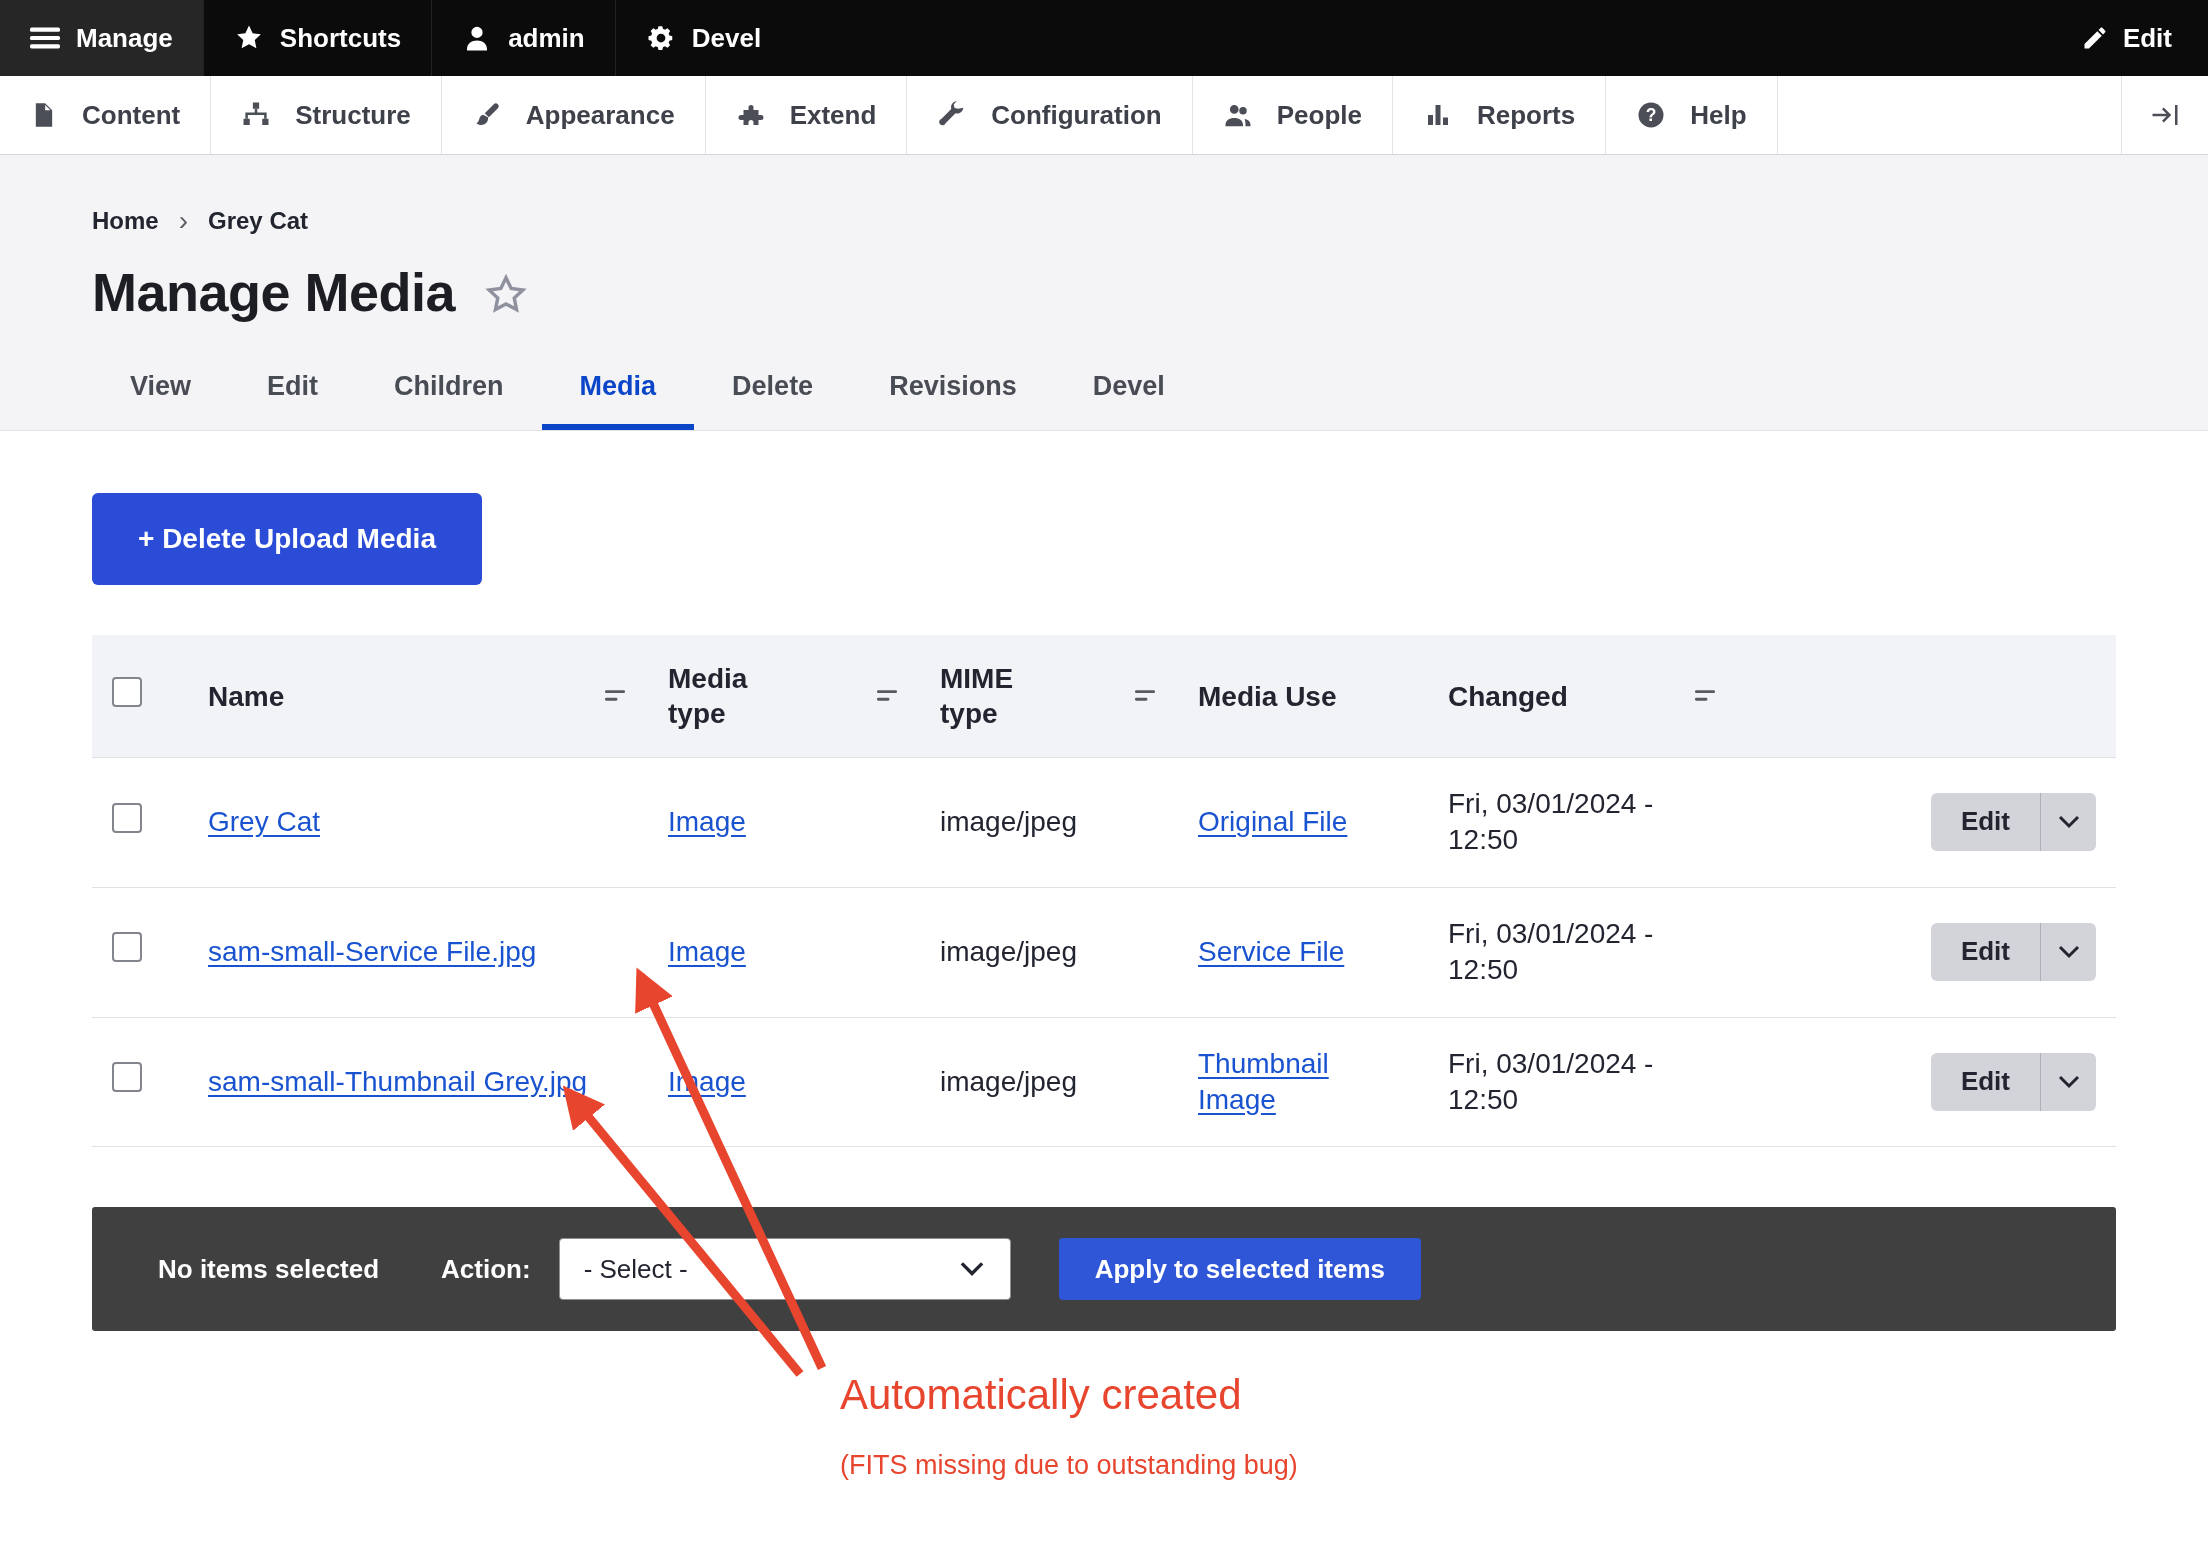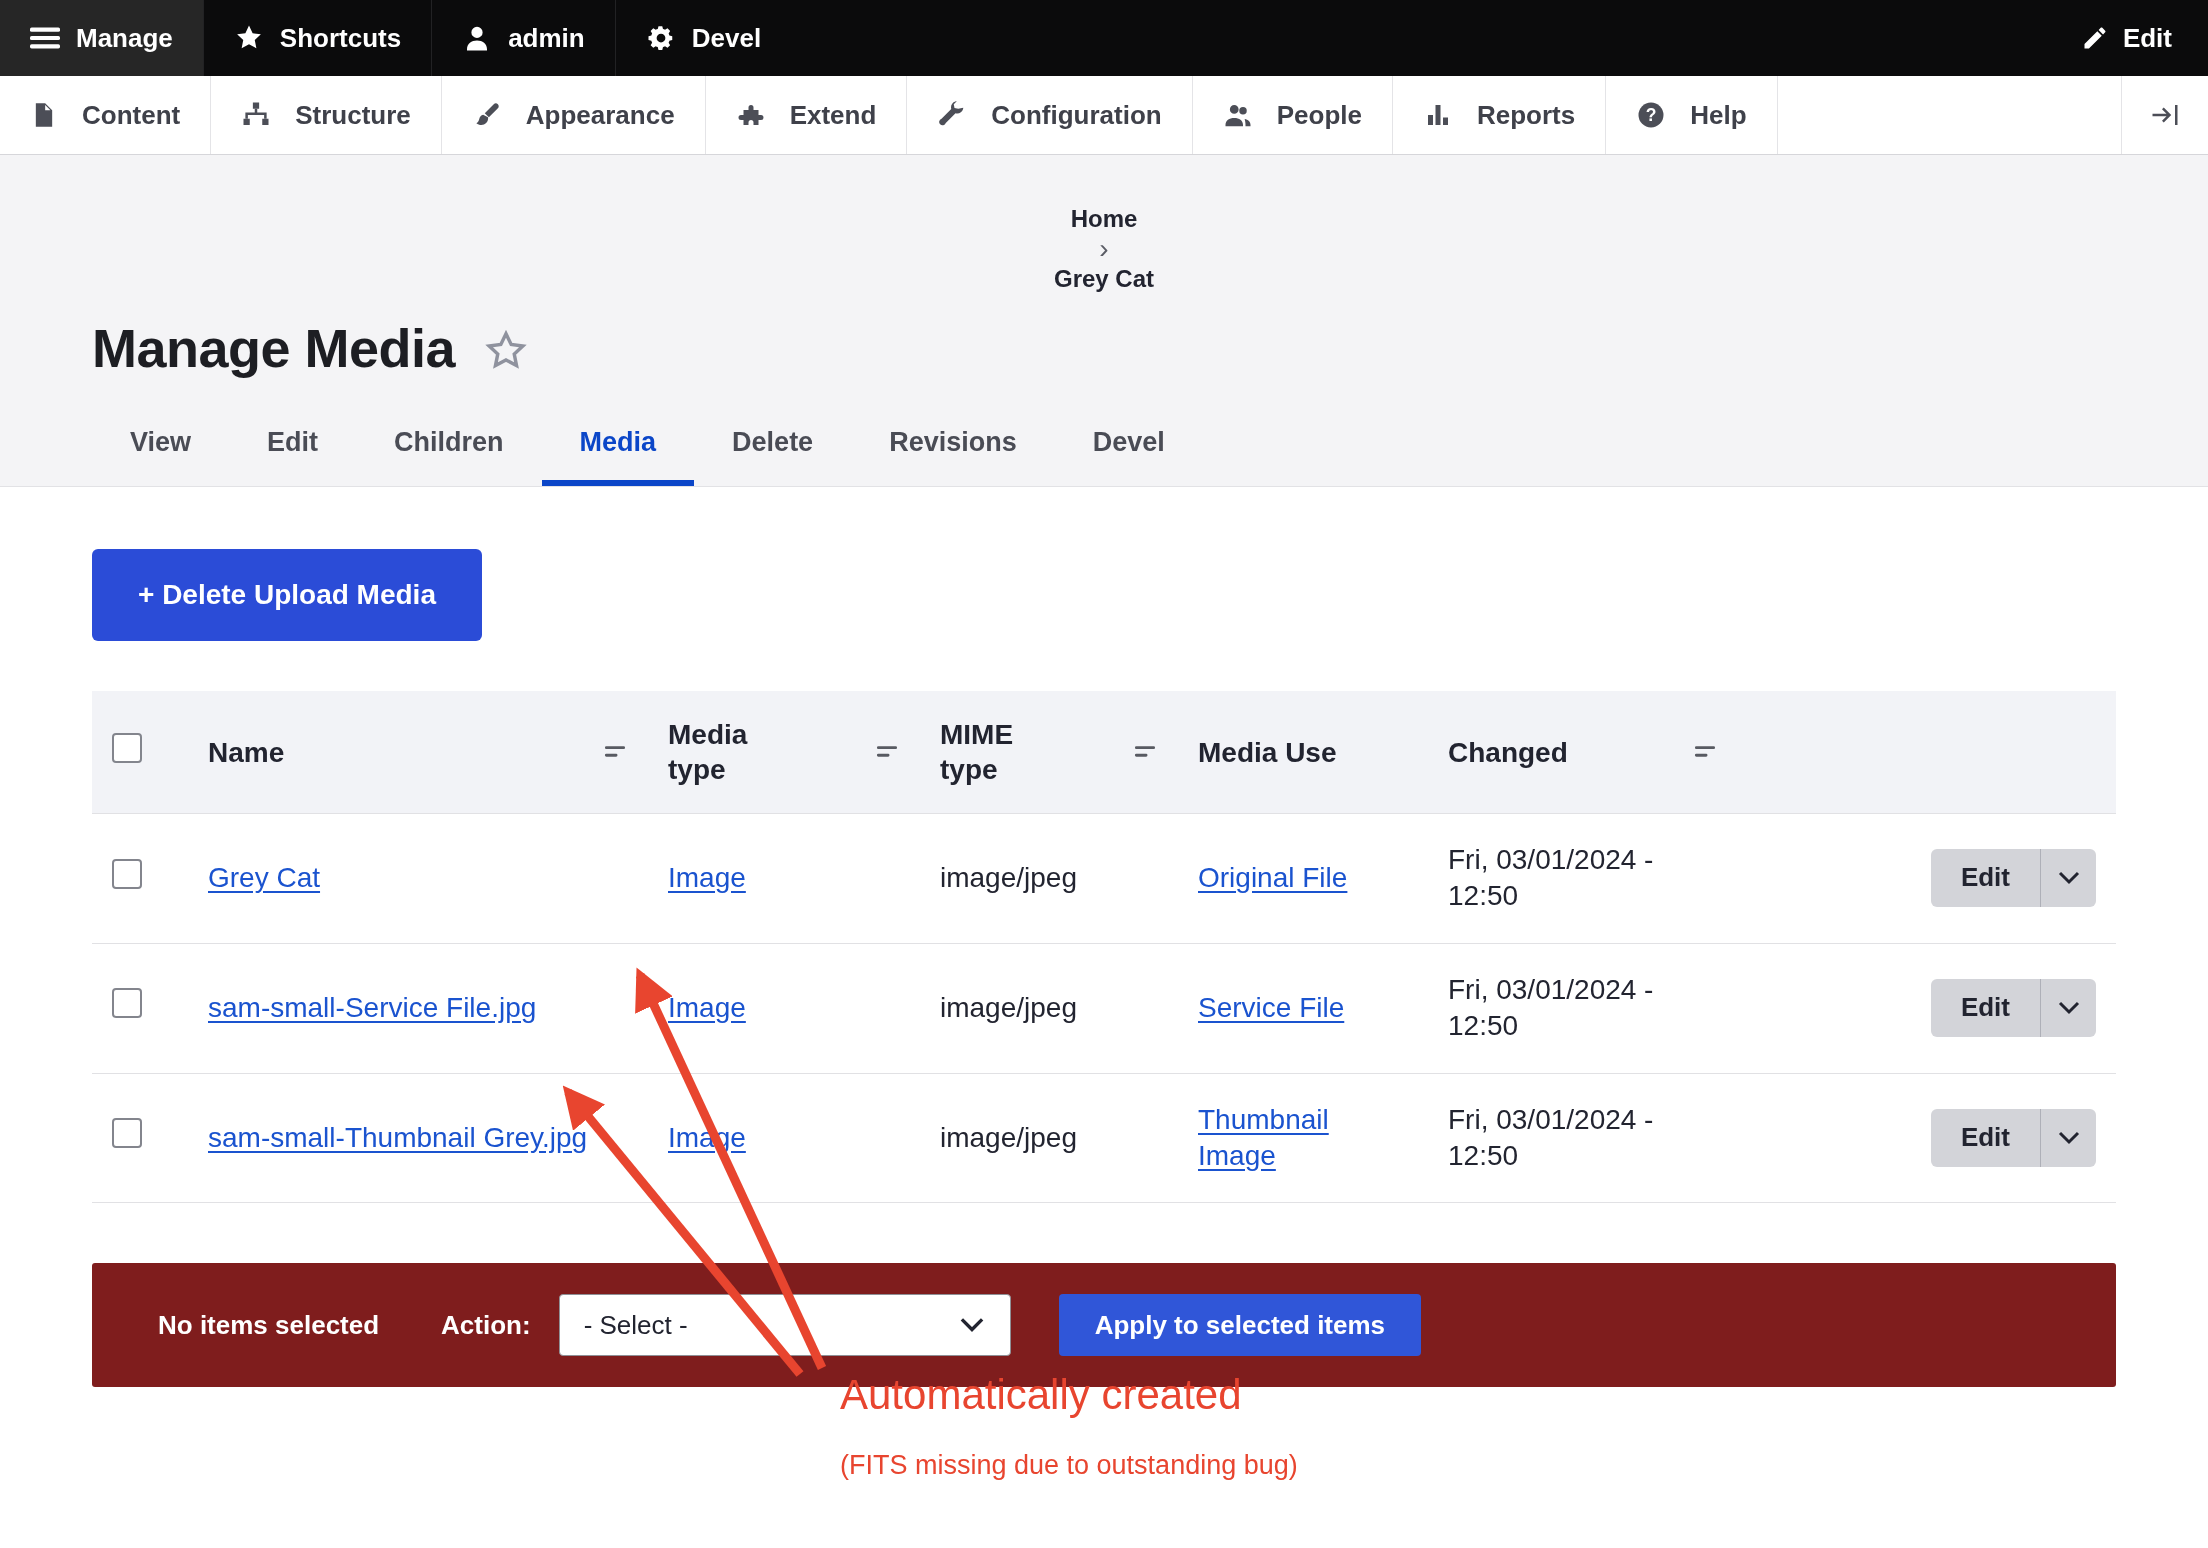--- a/index.html
+++ b/index.html
@@ -19,21 +19,21 @@
   .admin-edit { padding:0 36px; gap:14px; }
 
   
   .menu-bar { display:flex; height:79px; background:#fff; border-bottom:1px solid #d6d6da; color:#3f414a; }
   .menu-item { display:flex; align-items:center; gap:24px; padding:0 30px; font-size:26px; font-weight:600; border-right:1px solid #e4e4e7; cursor:pointer; }
   .menu-item .icon, .menu-collapse .icon { color:#4c4e57; display:flex; }
   .menu-collapse { margin-left:auto; display:flex; align-items:center; padding:0 28px; border-left:1px solid #e4e4e7; cursor:pointer; }
 
   
   .page-head { background:#f4f4f6; padding:50px 92px 0; border-bottom:1px solid #e2e2e5; }
-  .breadcrumb { display:flex; align-items:center; font-size:24px; font-weight:700; color:#222430;flex-direction:column; }
+  .breadcrumb { display:flex; align-items:center; gap:20px; font-size:24px; font-weight:700; color:#222430; }
   .breadcrumb .sep { color:#5b5d66; font-size:28px; font-weight:400; }
   .title-row { display:flex; align-items:center; gap:28px; margin-top:24px; }
   h1.page-title { margin:0; font-size:54px; font-weight:700; color:#1d1e23; letter-spacing:-0.5px; }
   .fav-star { color:#8f929e; margin-top:6px; }
   .tabs { display:flex; margin-top:34px; }
   .tab { padding:14px 38px 22px; font-size:27px; font-weight:700; color:#4a4c55; border-bottom:6px solid transparent; cursor:pointer; }
   .tab--active { color:#0b46c8; border-bottom-color:#0b46c8; }
 
   
   .main { padding:0 92px; }
@@ -52,21 +52,21 @@
   .media-table tr:last-child td { border-bottom:1px solid #e1e1e4; }
   a.tlink { color:#1a53cf; text-decoration:underline; text-underline-offset:4px; cursor:pointer; }
   .cell-check, .th-check { padding-left:28px; }
   .checkbox { width:30px; height:30px; border:2px solid #83858d; border-radius:4px; background:#fff; display:inline-block; cursor:pointer; }
   .cell-ops { text-align:right; padding-right:24px; }
   .op-btn { display:inline-flex; height:58px; border-radius:6px; overflow:hidden; background:#d3d4d9; cursor:pointer; }
   .op-main { display:flex; align-items:center; padding:0 30px; font-size:26px; font-weight:700; color:#222430; }
   .op-toggle { display:flex; align-items:center; justify-content:center; width:56px; border-left:1px solid #aeb0b8; color:#222430; }
 
   
-  .bulk-bar { display:flex; align-items:center; margin-top:60px; height:124px; background:#7f1d1d; border-radius:3px; padding:0 66px; color:#fff; }
+  .bulk-bar { display:flex; align-items:center; margin-top:60px; height:124px; background:#404040; border-radius:3px; padding:0 66px; color:#fff; }
   .bulk-status { font-size:26px; font-weight:700; }
   .bulk-action-label { font-size:26px; font-weight:700; margin-left:62px; }
   .bulk-select { display:flex; align-items:center; justify-content:space-between; width:452px; height:62px; margin-left:28px;
     background:#fff; border:1px solid #8f9096; border-radius:4px; padding:0 24px; color:#222430; font-size:26px; cursor:pointer; }
   .bulk-apply { height:62px; margin-left:48px; padding:0 36px; background:#3056d8; border:none; border-radius:4px;
     color:#fff; font-size:26px; font-weight:700; font-family:inherit; cursor:pointer; }
 
   
   .annotation-layer { position:absolute; left:0; top:0; pointer-events:none; z-index:40; }
   .annotation-text { position:absolute; left:840px; top:1372px; color:#e8452f; pointer-events:none; z-index:41; }

